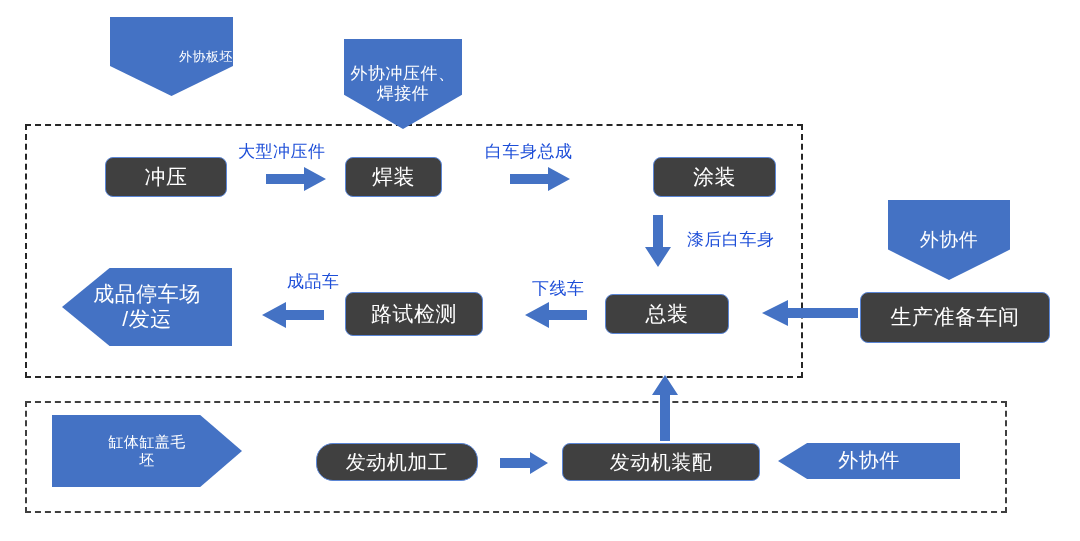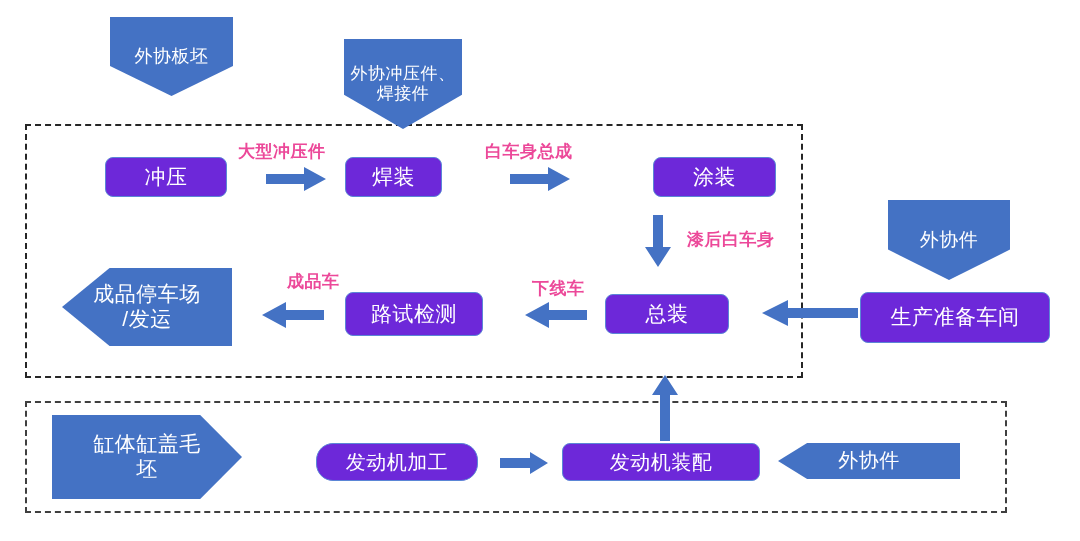--- a/index.html
+++ b/index.html
@@ -26,21 +26,21 @@
     border: 2px dashed #262626;
   }
   .group-lower {
     border: 2px dashed #3f3f3f;
   }
 
   
   .node {
     position: absolute;
     box-sizing: border-box;
-    background: #6d28d9;
+    background: #404040;
     border: 1px solid #5B86D6;
     border-radius: 8px;
     color: #ffffff;
     display: flex;
     align-items: center;
     justify-content: center;
     text-align: center;
     line-height: 1.15;
     white-space: pre-line;
     letter-spacing: 0.5px;
@@ -78,36 +78,36 @@
 
   
   .arrow {
     position: absolute;
   }
   .arrow svg { display: block; }
 
   
   .caption {
     position: absolute;
-    color: #ec4899;
-    font-weight: 700;
+    color: #1d4ed8;
+    font-weight: 400;
     white-space: nowrap;
     letter-spacing: 0.5px;
   }
 </style>
 </head>
 <body>
 
 <div id="canvas">
 
   <div class="group-box group-upper" style="left:25px; top:124px; width:778px; height:254px;"></div>
 
   <div class="group-box group-lower" style="left:25px; top:401px; width:982px; height:112px; border-style:dashed;"></div>
 
-  <div class="shape pent-down" style="left:110px; top:17px; width:123px; height:79px; font-size:18px;">
+  <div class="shape pent-down" style="left:110px; top:17px; width:123px; height:79px; font-size:13px;justify-content:flex-end;">
     <span>外协板坯</span>
   </div>
 
   <div class="shape pent-down" style="left:344px; top:7px; width:118px; height:90px; font-size:17px;margin-top:32px;">
     <span>外协冲压件、
 焊接件</span>
   </div>
 
   <div class="node" style="left:105px; top:157px; width:122px; height:40px; font-size:21px;">
     <span>冲压</span>
@@ -187,21 +187,21 @@
     <span>成品停车场
 /发运</span>
   </div>
 
   <div class="arrow" style="left:652px; top:375px;">
     <svg width="26" height="66" viewBox="0 0 26 66">
       <polygon points="13,0 26,20 18,20 18,66 8,66 8,20 0,20" fill="#4472C4"></polygon>
     </svg>
   </div>
 
-  <div class="shape pent-right" style="left:52px; top:415px; width:190px; height:84px; font-size:21px;">
+  <div class="shape pent-right" style="left:52px; top:415px; width:190px; height:72px; font-size:15px;">
     <span>缸体缸盖毛
 坯</span>
   </div>
 
   <div class="node" style="left:316px; top:443px; width:162px; height:38px; font-size:20px;border-radius:17px;">
     <span>发动机加工</span>
   </div>
 
   <div class="arrow" style="left:500px; top:452px;">
     <svg width="48" height="22" viewBox="0 0 48 22">

